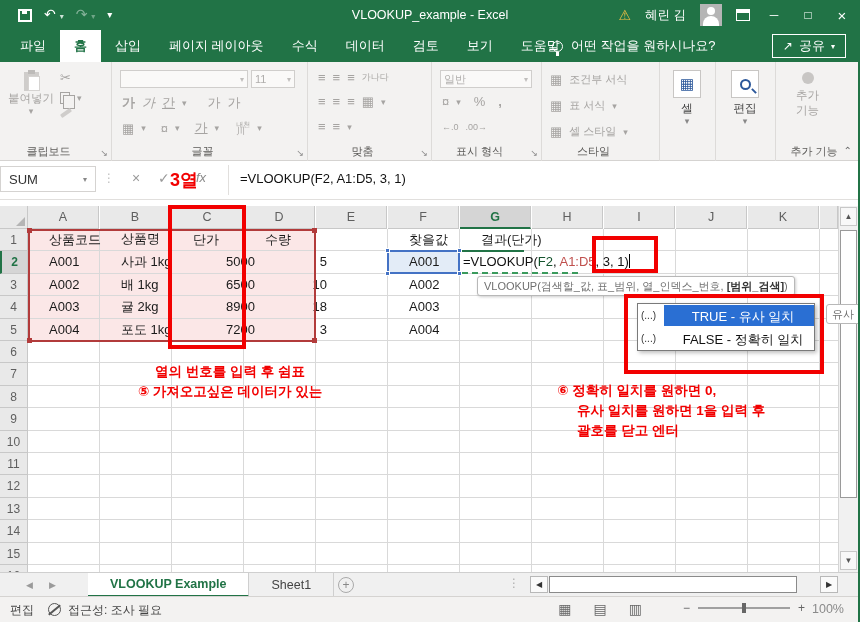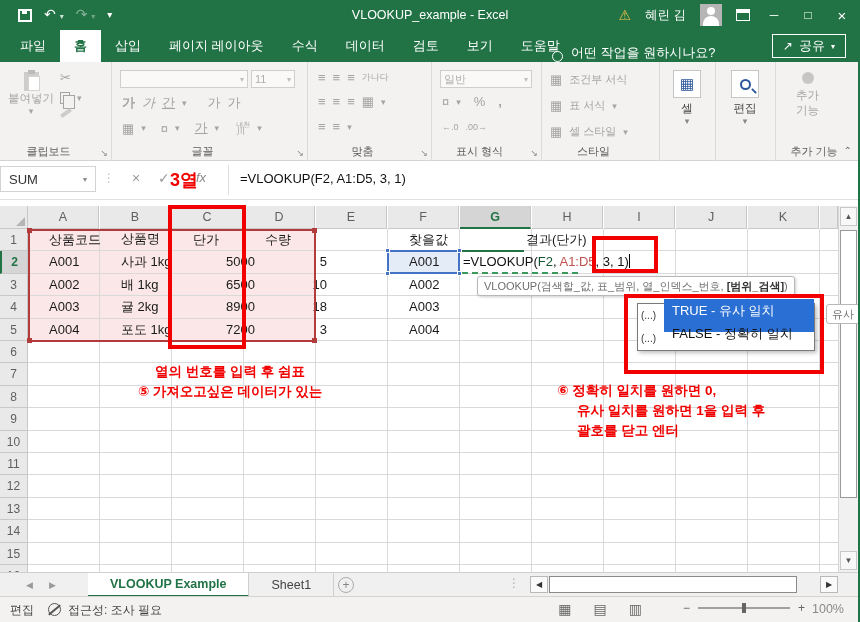--- a/index.html
+++ b/index.html
@@ -28,21 +28,21 @@
   .avatar::after { content:""; position:absolute; left:3px; top:12px; width:16px; height:10px; border-radius:8px 8px 0 0; background:#fff; }
   .ribopt { width:14px; height:12px; border:1px solid #fff; position:relative; }
   .ribopt::after { content:""; position:absolute; left:0; top:0; width:100%; height:3px; background:#fff; }
   .wbtn { font-size:12px; width:20px; text-align:center; }
 
   
   #tabrow { left:0; top:30px; width:860px; height:32px; background:#217346; }
   #tabs { left:6px; top:0; height:32px; display:flex; align-items:stretch; }
   .mtab { color:#fff; font-size:13px; padding:0 14px; display:flex; align-items:center; }
   .mtab.active { background:#fff; color:#217346; font-weight:bold; }
-  #tellme { left:552px; top:0; height:32px; display:flex; align-items:flex-end; gap:8px; color:#fff; font-size:13px; }
+  #tellme { left:552px; top:0; height:32px; display:flex; align-items:center; gap:8px; color:#fff; font-size:13px; }
   .bulb { width:11px; height:11px; border:1.5px solid #fff; border-radius:50%; position:relative; }
   .bulb::after { content:""; position:absolute; left:3px; top:10px; width:3px; height:4px; background:#fff; }
   #share-btn { right:14px; top:4px; height:24px; border:1px solid #fff; color:#fff; font-size:13px; display:flex; align-items:center; gap:6px; padding:0 10px; }
   .share-ic { font-size:12px; }
 
   
   #ribbon { left:0; top:62px; width:860px; height:99px; background:#f3f2f1; border-bottom:1px solid #d5d3d1; display:flex; }
   .rgroup { position:relative; height:99px; border-right:1px solid #dddbd9; }
   .rlabel { position:absolute; bottom:2px; left:0; right:14px; text-align:center; font-size:11px; color:#5c5b59; }
   .launch { position:absolute; right:3px; bottom:3px; font-size:9px; color:#8a8a8a; }
@@ -119,21 +119,21 @@
   #note6 { left:557px; top:381px; }
   #note6 .ind { padding-left:20px; }
 
   
   #fn-tip { left:477px; top:276px; height:20px; background:#fff; border:1px solid #b8b8b8; border-radius:3px; box-shadow:1px 1px 3px rgba(0,0,0,.2); font-size:11px; color:#6f6f6f; display:flex; align-items:center; padding:0 6px; z-index:20; }
   #fn-tip b { color:#333; }
   #side-tip { left:826px; top:304px; width:60px; height:20px; background:#fff; border:1px solid #b8b8b8; border-radius:3px; font-size:11px; color:#6f6f6f; line-height:18px; padding:0 5px; z-index:40; white-space:nowrap; }
   #dropdown { left:637px; top:303px; width:178px; background:#fff; border:1px solid #7a7a7a; box-shadow:2px 2px 4px rgba(0,0,0,.25); z-index:26; }
   .ditem { height:23px; display:flex; align-items:center; font-size:13px; color:#111; }
   .ditem .dic { width:26px; font-size:10px; color:#333; padding-left:3px; flex:none; }
-  .ditem .dlab { flex:1; height:33px; line-height:23px; padding-left:8px; }
+  .ditem .dlab { flex:1; height:21px; line-height:23px; padding-left:8px;text-align:center; }
   .ditem.sel .dlab { background:#2a6fd3; color:#fff; }
 
   
   #sheetbar { left:0; top:572px; width:860px; height:24px; background:#f0f0f0; border-top:1px solid #cfcfcf; }
   #nav-arrows { left:26px; top:0; height:24px; display:flex; gap:16px; align-items:center; color:#9a9a9a; font-size:9px; }
   #sheet-tabs { left:88px; top:0; height:24px; display:flex; }
   .stab { height:24px; padding:0 22px; font-size:12.5px; color:#444; display:flex; align-items:center; border-right:1px solid #cfcfcf; }
   .stab.active { background:#fff; color:#217346; font-weight:bold; border-bottom:2px solid #217346; }
   #add-sheet { left:338px; top:4px; width:16px; height:16px; border-radius:50%; border:1px solid #aaa; color:#888; text-align:center; line-height:14px; font-size:12px; }
   #hgrip { left:508px; top:3px; color:#b0b0b0; font-size:12px; }
@@ -421,21 +421,21 @@
       <div class="cell num" style="left: 245px; top: 67.2px; width: 70px; height: 22.4px;">18</div>
       <div class="cell" style="left: 29px; top: 89.6px; width: 70px; height: 22.4px;">A004</div>
       <div class="cell" style="left: 101px; top: 89.6px; width: 70px; height: 22.4px;">포도 1kg</div>
       <div class="cell num" style="left: 173px; top: 89.6px; width: 70px; height: 22.4px;">7200</div>
       <div class="cell num" style="left: 245px; top: 89.6px; width: 70px; height: 22.4px;">3</div>
       <div class="cell" style="left: 389px; top: 0px; width: 70px; height: 29px;">찾을값</div>
       <div class="cell" style="left: 389px; top: 22.4px; width: 70px; height: 22.4px;">A001</div>
       <div class="cell" style="left: 389px; top: 44.8px; width: 70px; height: 22.4px;">A002</div>
       <div class="cell" style="left: 389px; top: 67.2px; width: 70px; height: 22.4px;">A003</div>
       <div class="cell" style="left: 389px; top: 89.6px; width: 70px; height: 22.4px;">A004</div>
-      <div class="cell" style="left: 461px; top: 0px; width: 70px; height: 22.4px; margin-left: 45px;">결과(단가)</div>
+      <div class="cell" style="left: 461px; top: 0px; width: 70px; height: 22.4px;">결과(단가)</div>
     </div>
 
   <div class="abs" id="range-border">
     <span class="rh" style="left:-3px; top:-3px"></span>
       <span class="rh" style="right:-3px; top:-3px"></span>
     <span class="rh" style="left:-3px; bottom:-3px"></span>
       <span class="rh" style="right:-3px; bottom:-3px"></span>
   </div>
   <div class="abs" id="f2-border">
     <span class="bh" style="left:-4px; top:-4px"></span>

